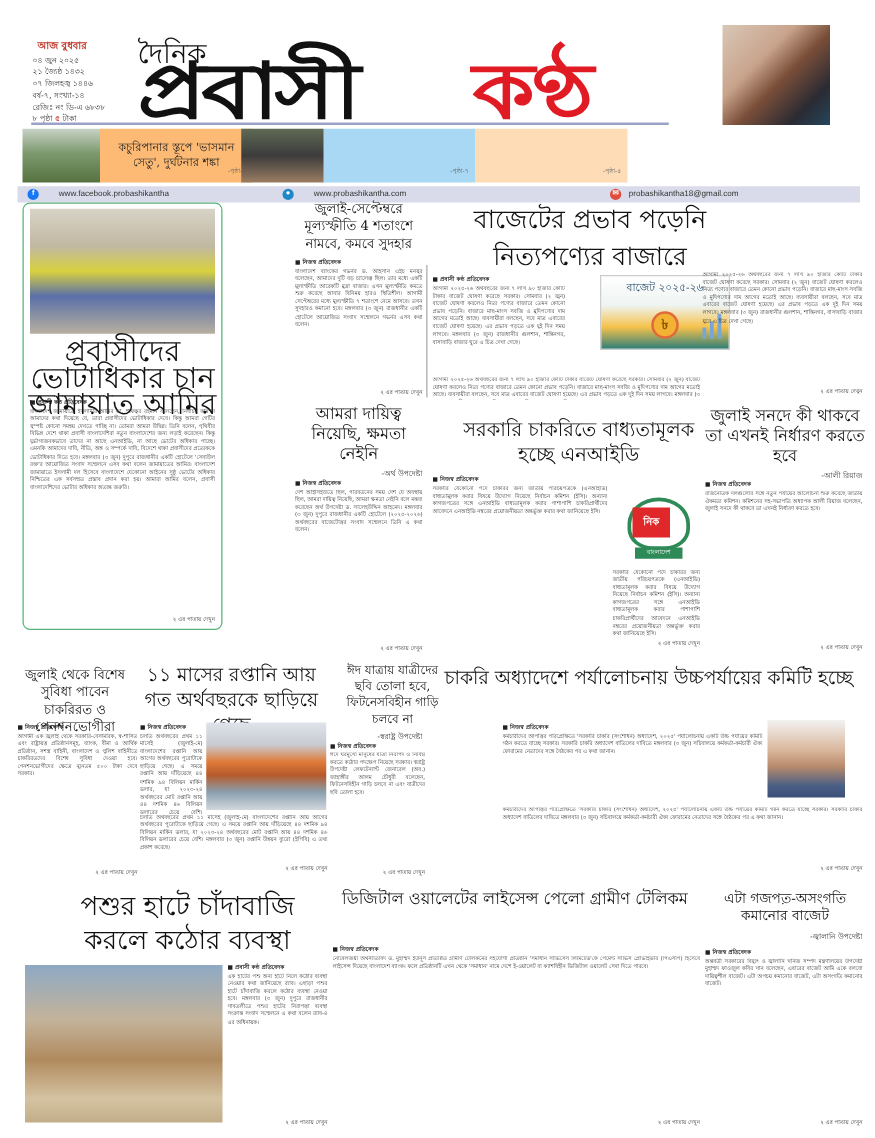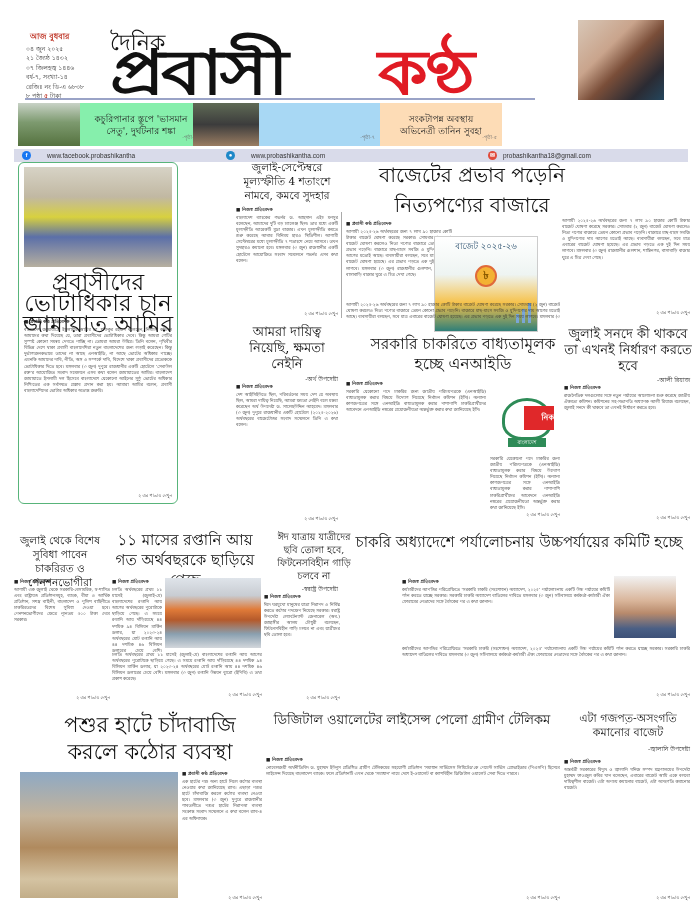--- a/index.html
+++ b/index.html
@@ -15,21 +15,21 @@
   .dainik { left: 110px; top: 25px; font-size: 22px; font-family: "DejaVu Serif", serif; color: #111; }
   .logo-black { left: 110px; top: 38px; font-size: 62px; font-weight: 900; color: #111; letter-spacing: -3px; font-family: "DejaVu Sans", sans-serif; transform: scaleX(1.18); transform-origin: left; line-height: 70px; }
   .logo-red { left: 378px; top: 38px; font-size: 62px; font-weight: 900; color: #e01b24; letter-spacing: -2px; transform: scaleX(1.15); transform-origin: left; line-height: 70px; }
   .mast-rule { left: 25px; top: 98px; width: 510px; height: 2px; background: #9aa3c7; }
   .actress-photo { left: 578px; top: 20px; width: 86px; height: 80px; background: linear-gradient(135deg,#d8c7b7 0%,#c9a48c 35%,#7a4e39 55%,#2b2b33 80%,#24465d 100%); }
 
   
   .teaser { top: 103px; height: 43px; display: flex; align-items: center; justify-content: center; text-align: center; font-size: 9px; line-height: 12px; color: #222; font-family: "DejaVu Serif", serif; }
   .teaser .pg { position: absolute; right: 5px; bottom: 3px; font-size: 5px; color: #666; }
   .t1-img { left: 18px; top: 103px; width: 62px; height: 43px; background: linear-gradient(180deg,#c8d2c6 0%,#7d9a6f 45%,#55723f 100%); }
-  .t1 { left: 80px; width: 122px; background: #86efac; }
+  .t1 { left: 80px; width: 122px; background: #fdba74; }
   .t2-img { left: 193px; top: 103px; width: 66px; height: 43px; background: linear-gradient(180deg,#5f6a55 0%,#3c3c3c 50%,#9a7d62 100%); }
   .t2 { left: 259px; width: 121px; background: #a8d8f4; }
   .t3 { left: 380px; width: 122px; background: #fddcb6; }
 
   
   .contact { left: 14px; top: 149px; width: 674px; height: 13px; background: #d9dbea; font-family: "Liberation Sans", sans-serif; font-size: 6.5px; color: #333; }
   .contact .c { position: absolute; top: 2px; display: flex; align-items: center; gap: 6px; }
   .ic { width: 9px; height: 9px; border-radius: 50%; display: inline-block; color: #fff; font-size: 6px; text-align: center; line-height: 9px; font-weight: bold; }
 
   
@@ -66,21 +66,20 @@
 <div class="abs t1-img"></div>
 <div class="abs teaser t1">
   <div style="padding:0 6px;">কচুরিপানার স্তূপে 'ভাসমান সেতু', দুর্ঘটনার শঙ্কা</div>
   <span class="pg">-পৃষ্ঠা-৩</span>
 </div>
 <div class="abs t2-img"></div>
 <div class="abs teaser t2">
   <span class="pg">-পৃষ্ঠা-৭</span>
 </div>
 <div class="abs teaser t3">
-  <div style="padding:0 10px;">সংকটাপন্ন অবস্থায় অভিনেত্রী তানিন সুবহা</div>
   <span class="pg">-পৃষ্ঠা-৫</span>
 </div>
 
 <div class="abs contact">
   <div class="c" style="left:8px;">
     <span class="ic" style="background:#1877f2;">f</span>
     <span style="margin-left:10px;">www.facebook.probashikantha</span>
   </div>
   <div class="c" style="left:212px;">
     <span class="ic" style="background:#1e88c8;">●</span>
@@ -107,21 +106,21 @@
   <div class="body" style="height:96px;">বাংলাদেশ ব্যাংকের গভর্নর ড. আহসান এইচ মনসুর বলেছেন, আমাদের দুটি বড় চ্যালেঞ্জ ছিল। তার মধ্যে একটি মূল্যস্ফীতি আরেকটি মুদ্রা বাজার। এখন মূল্যস্ফীতি কমতে শুরু করেছে আবার বিনিময় হারও স্থিতিশীল। আগামী সেপ্টেম্বরের মধ্যে মূল্যস্ফীতি ৭ শতাংশে নেমে আসবে। তখন সুদহারও কমানো হবে। মঙ্গলবার (৩ জুন) রাজধানীর একটি হোটেলে আয়োজিত সংবাদ সম্মেলনে গভর্নর এসব কথা বলেন।</div>
   <div class="cont">২ এর পাতায় দেখুন</div>
 </div>
 <div class="abs divider-v" style="left:341px; top:212px; height:106px;"></div>
 
 <div class="abs hl" style="left:352px; top:160px; width:240px; font-size:20px; line-height:30px;">বাজেটের প্রভাব পড়েনি নিত্যপণ্যের বাজারে</div>
 <div class="abs" style="left:346px; top:220px; width:106px; height:100px;">
   <div class="reporter">■ প্রবাসী কণ্ঠ প্রতিবেদক</div>
   <div class="body" style="height:90px;">আগামী ২০২৫-২৬ অর্থবছরের জন্য ৭ লাখ ৯০ হাজার কোটি টাকার বাজেট ঘোষণা করেছে সরকার। সোমবার (২ জুন) বাজেট ঘোষণা করলেও নিত্য পণ্যের বাজারে তেমন কোনো প্রভাব পড়েনি। বাজারে মাছ-মাংস সবজি ও মুদিপণ্যের দাম আগের মতোই আছে। ব্যবসায়ীরা বলছেন, সবে মাত্র এবারের বাজেট ঘোষণা হয়েছে। এর প্রভাব পড়তে এক দুই দিন সময় লাগবে। মঙ্গলবার (৩ জুন) রাজধানীর গুলশান, শান্তিনগর, বাসাবাড়ি বাজার ঘুরে এ চিত্র দেখা গেছে।</div>
 </div>
-<div class="abs" style="left:434px; top:220px; width:104px; height:96px; border:1px solid #ccc; background:linear-gradient(180deg,#ffffff 0%,#eef4f2 40%,#f6c24b 70%,#2f7f78 100%);margin-top:16px;">
+<div class="abs" style="left:480px; top:220px; width:104px; height:60px; border:1px solid #ccc; background:linear-gradient(180deg,#ffffff 0%,#eef4f2 40%,#f6c24b 70%,#2f7f78 100%);">
   <div style="text-align:center; font-size:8.5px; color:#2a4f6e; padding-top:3px; font-family:'DejaVu Serif',serif;">বাজেট ২০২৫-২৬</div>
   <div style="position:absolute; left:40px; top:28px; width:22px; height:22px; border-radius:50%; background:#f3b233; border:2px solid #e06a3a; color:#8a5a00; font-size:11px; text-align:center; line-height:18px; font-weight:bold;">৳</div>
   <div style="position:absolute; right:6px; bottom:8px; width:3px; height:20px; background:#7aa6d6;"></div>
   <div style="position:absolute; right:12px; bottom:8px; width:3px; height:14px; background:#7aa6d6;"></div>
   <div style="position:absolute; right:18px; bottom:8px; width:3px; height:9px; background:#7aa6d6;"></div>
 </div>
 <div class="abs" style="left:346px; top:302px; width:214px; height:18px;">
   <div class="body" style="height:18px;">আগামী ২০২৫-২৬ অর্থবছরের জন্য ৭ লাখ ৯০ হাজার কোটি টাকার বাজেট ঘোষণা করেছে সরকার। সোমবার (২ জুন) বাজেট ঘোষণা করলেও নিত্য পণ্যের বাজারে তেমন কোনো প্রভাব পড়েনি। বাজারে মাছ-মাংস সবজি ও মুদিপণ্যের দাম আগের মতোই আছে। ব্যবসায়ীরা বলছেন, সবে মাত্র এবারের বাজেট ঘোষণা হয়েছে। এর প্রভাব পড়তে এক দুই দিন সময় লাগবে। মঙ্গলবার (৩ জুন) রাজধানীর গুলশান, শান্তিনগর, বাসাবাড়ি বাজার ঘুরে এ চিত্র দেখা গেছে।</div>
 </div>
 <div class="abs" style="left:562px; top:218px; width:128px; height:102px;">
@@ -137,21 +136,21 @@
   <div class="cont">২ এর পাতায় দেখুন</div>
 </div>
 
 <div class="abs hl" style="left:356px; top:334px; width:214px; font-size:15.5px; line-height:20px;">সরকারি চাকরিতে বাধ্যতামূলক হচ্ছে এনআইডি</div>
 <div class="abs" style="left:346px; top:380px; width:140px; height:140px;">
   <div class="reporter">■ নিজস্ব প্রতিবেদক</div>
   <div class="body" style="height:130px;">সরকারি যেকোনো পদে চাকরির জন্য জাতীয় পরিচয়পত্রকে (এনআইডি) বাধ্যতামূলক করার বিষয়ে উদ্যোগ নিয়েছে নির্বাচন কমিশন (ইসি)। অন্যান্য কাগজপত্রের সঙ্গে এনআইডি বাধ্যতামূলক করার পাশাপাশি চাকরিপ্রার্থীদের আবেদনে এনআইডি নম্বরের প্রয়োজনীয়তা অন্তর্ভুক্ত করার কথা জানিয়েছে ইসি।</div>
 </div>
 <div class="abs" style="left:496px; top:396px; width:62px; height:58px;">
   <div style="position:absolute; left:6px; top:2px; width:50px; height:42px; border:3px solid #2e8b57; border-radius:50% 50% 40% 40%;"></div>
-  <div style="position:absolute; left:28px; top:10px; width:30px; height:24px; background:#e0282a; color:#fff; font-size:8px; text-align:right; line-height:24px; font-weight:bold;">নিক</div>
+  <div style="position:absolute; left:10px; top:10px; width:30px; height:24px; background:#e0282a; color:#fff; font-size:8px; text-align:center; line-height:24px; font-weight:bold;">নিক</div>
   <div style="position:absolute; left:12px; top:42px; width:38px; height:9px; background:#2e8b57; color:#fff; font-size:5px; text-align:center; line-height:9px;">বাংলাদেশ</div>
 </div>
 <div class="abs" style="left:490px; top:456px; width:70px; height:64px;">
   <div class="body" style="height:56px;">সরকারি যেকোনো পদে চাকরির জন্য জাতীয় পরিচয়পত্রকে (এনআইডি) বাধ্যতামূলক করার বিষয়ে উদ্যোগ নিয়েছে নির্বাচন কমিশন (ইসি)। অন্যান্য কাগজপত্রের সঙ্গে এনআইডি বাধ্যতামূলক করার পাশাপাশি চাকরিপ্রার্থীদের আবেদনে এনআইডি নম্বরের প্রয়োজনীয়তা অন্তর্ভুক্ত করার কথা জানিয়েছে ইসি।</div>
   <div class="cont">২ এর পাতায় দেখুন</div>
 </div>
 
 <div class="abs hl" style="left:564px; top:326px; width:128px; font-size:13px; line-height:16px;">জুলাই সনদে কী থাকবে তা এখনই নির্ধারণ করতে হবে</div>
 <div class="abs byline" style="left:564px; top:375px; width:126px;">-আলী রিয়াজ</div>
 <div class="abs" style="left:564px; top:384px; width:126px; height:136px;">

